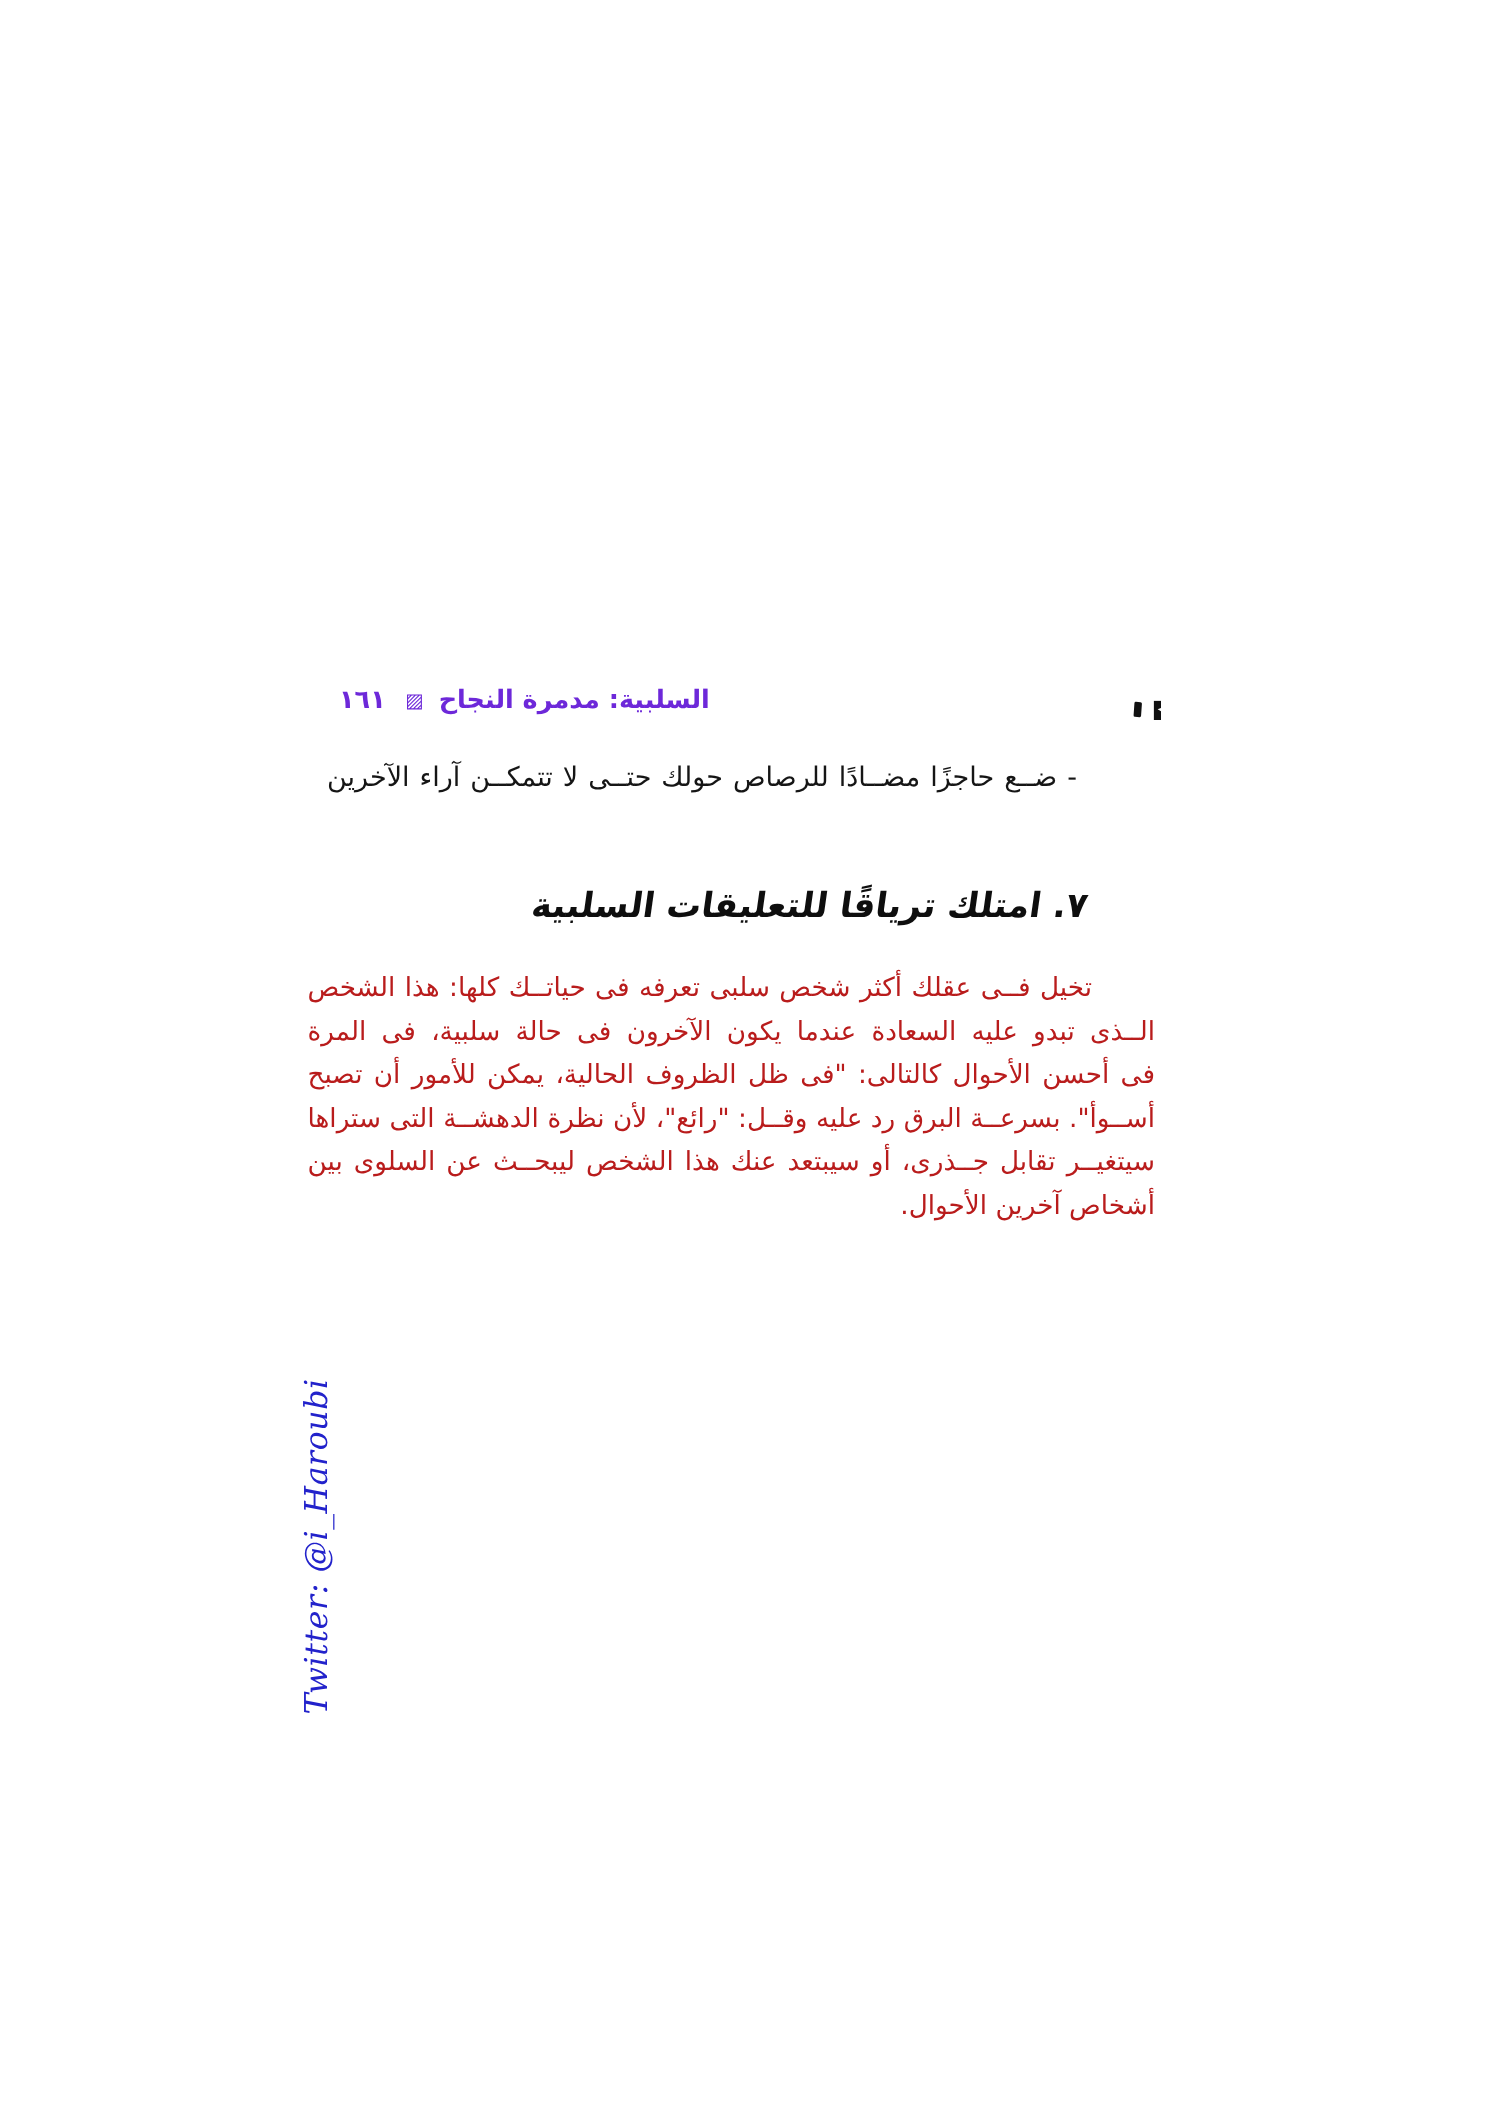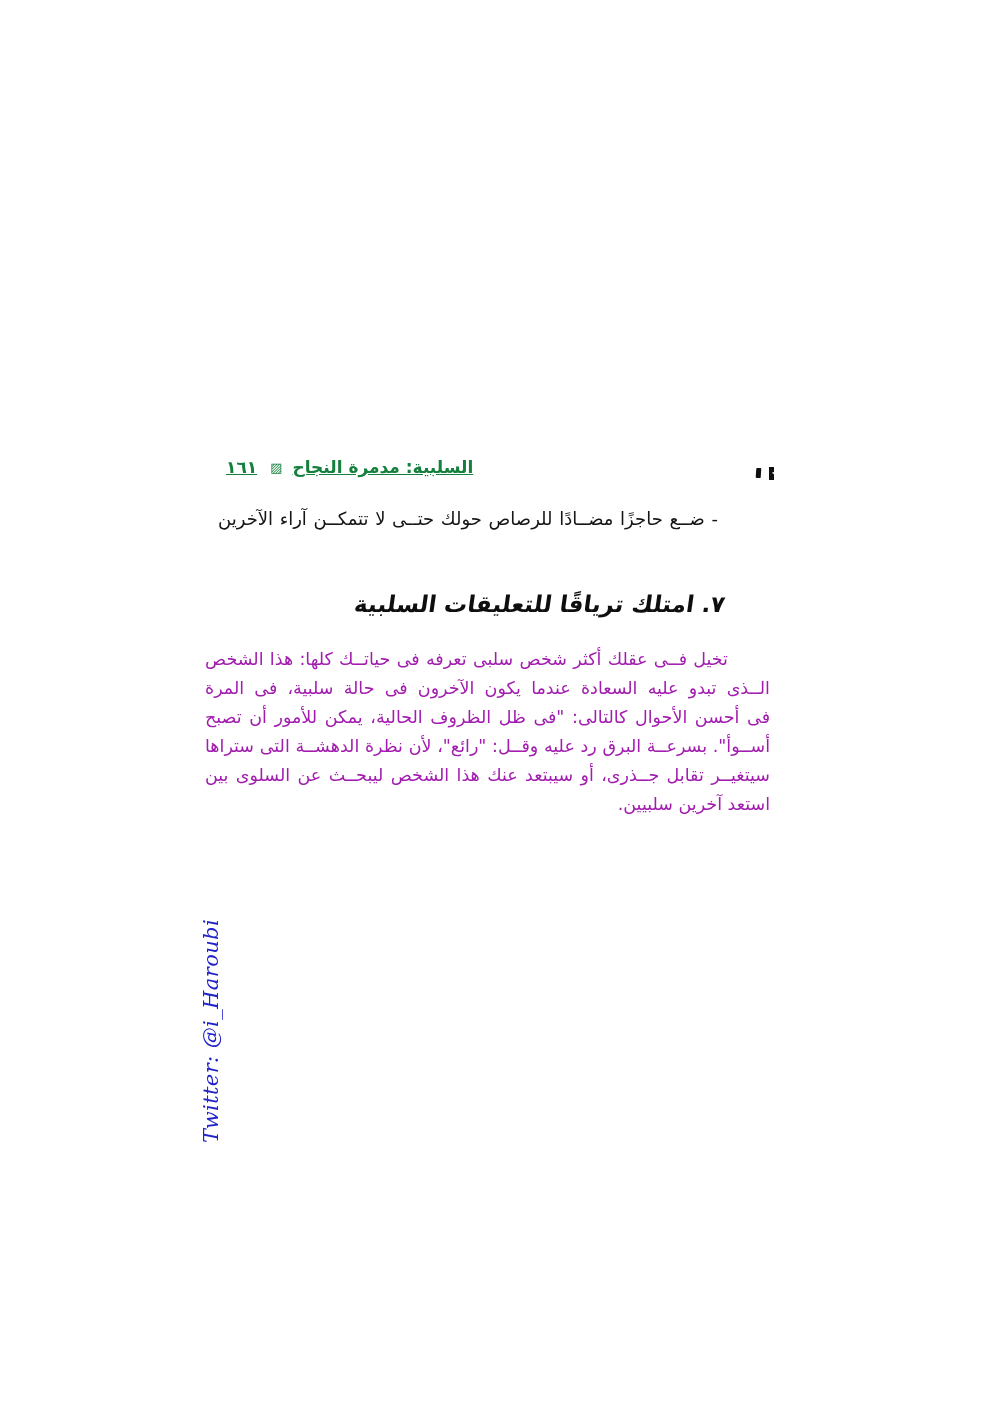--- a/index.html
+++ b/index.html
@@ -15,22 +15,21 @@
 
   
   .running-header {
     position: absolute;
     top: 457px;
     left: 226px;
     direction: rtl;
     white-space: nowrap;
     font-size: 17px;
     font-weight: bold;
-    color: #15803d;
-    text-decoration: underline;
+    color: #6d28d9;
   }
   .running-header .ornament {
     display: inline-block;
     font-size: 13px;
     margin: 0 10px 0 13px;
     position: relative;
     top: -1px;
   }
 
   
@@ -81,21 +80,21 @@
 
   
   .body-para {
     position: absolute;
     top: 645px;
     left: 205px;
     width: 565px;
     direction: rtl;
     font-size: 17.5px;
     line-height: 29px;
-    color: #a21caf;
+    color: #b91c1c;
   }
   .body-para .line {
     height: 29px;
     overflow: hidden;
     text-align: justify;
     text-align-last: justify;
   }
   .body-para .line.first { text-indent: 42px; }
   .body-para .line.last  { text-align-last: right; padding-left: 40px; box-sizing: border-box; }
 
@@ -131,18 +130,18 @@
   </div>
 
   <div class="section-heading">٧. امتلك ترياقًا للتعليقات السلبية</div>
 
   <div class="body-para">
     <div class="line first">تخيل فــى عقلك أكثر شخص سلبى تعرفه فى حياتــك كلها: هذا الشخص</div>
     <div class="line">الــذى تبدو عليه السعادة عندما يكون الآخرون فى حالة سلبية، فى المرة المقبلة</div>
     <div class="line">فى أحسن الأحوال كالتالى: "فى ظل الظروف الحالية، يمكن للأمور أن تصبح</div>
     <div class="line">أســوأ". بسرعــة البرق رد عليه وقــل: "رائع"، لأن نظرة الدهشــة التى ستراها</div>
     <div class="line">سيتغيــر تقابل جــذرى، أو سيبتعد عنك هذا الشخص ليبحــث عن السلوى بين</div>
-    <div class="line last">استعد آخرين سلبيين.</div>
+    <div class="line last">أشخاص آخرين الأحوال.</div>
   </div>
 
   <div class="twitter-watermark" dir="ltr">Twitter: @i_Haroubi</div>
 
 </div>
 
 </body></html>

